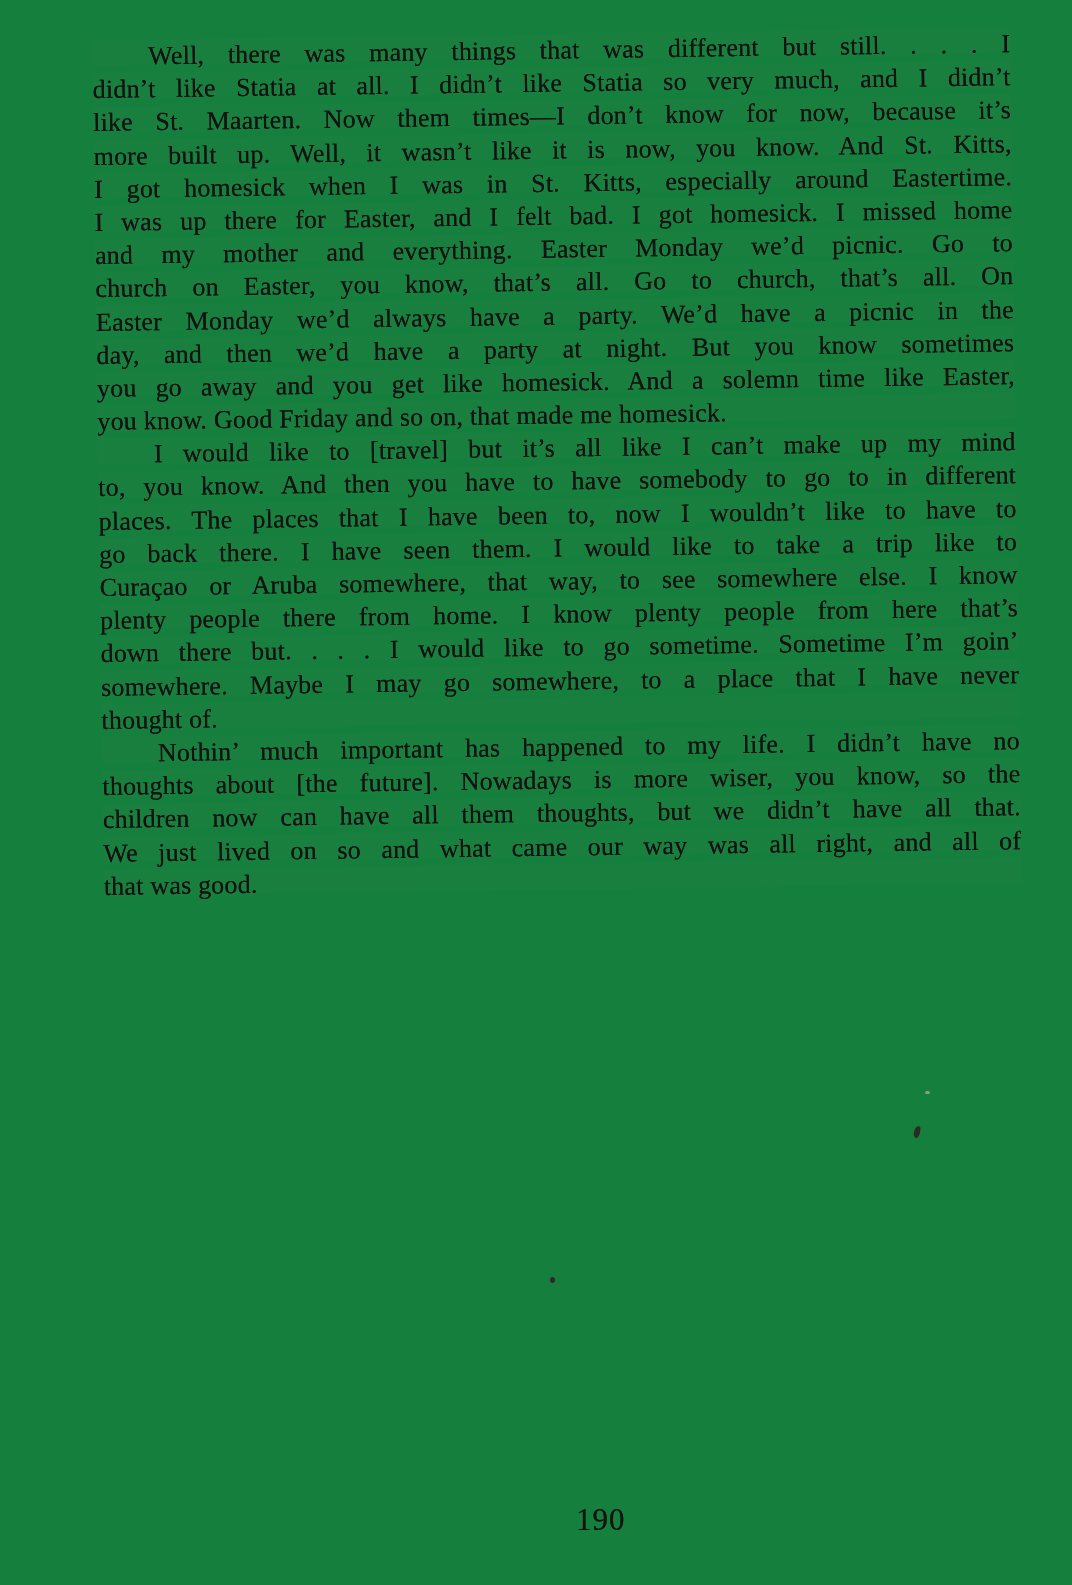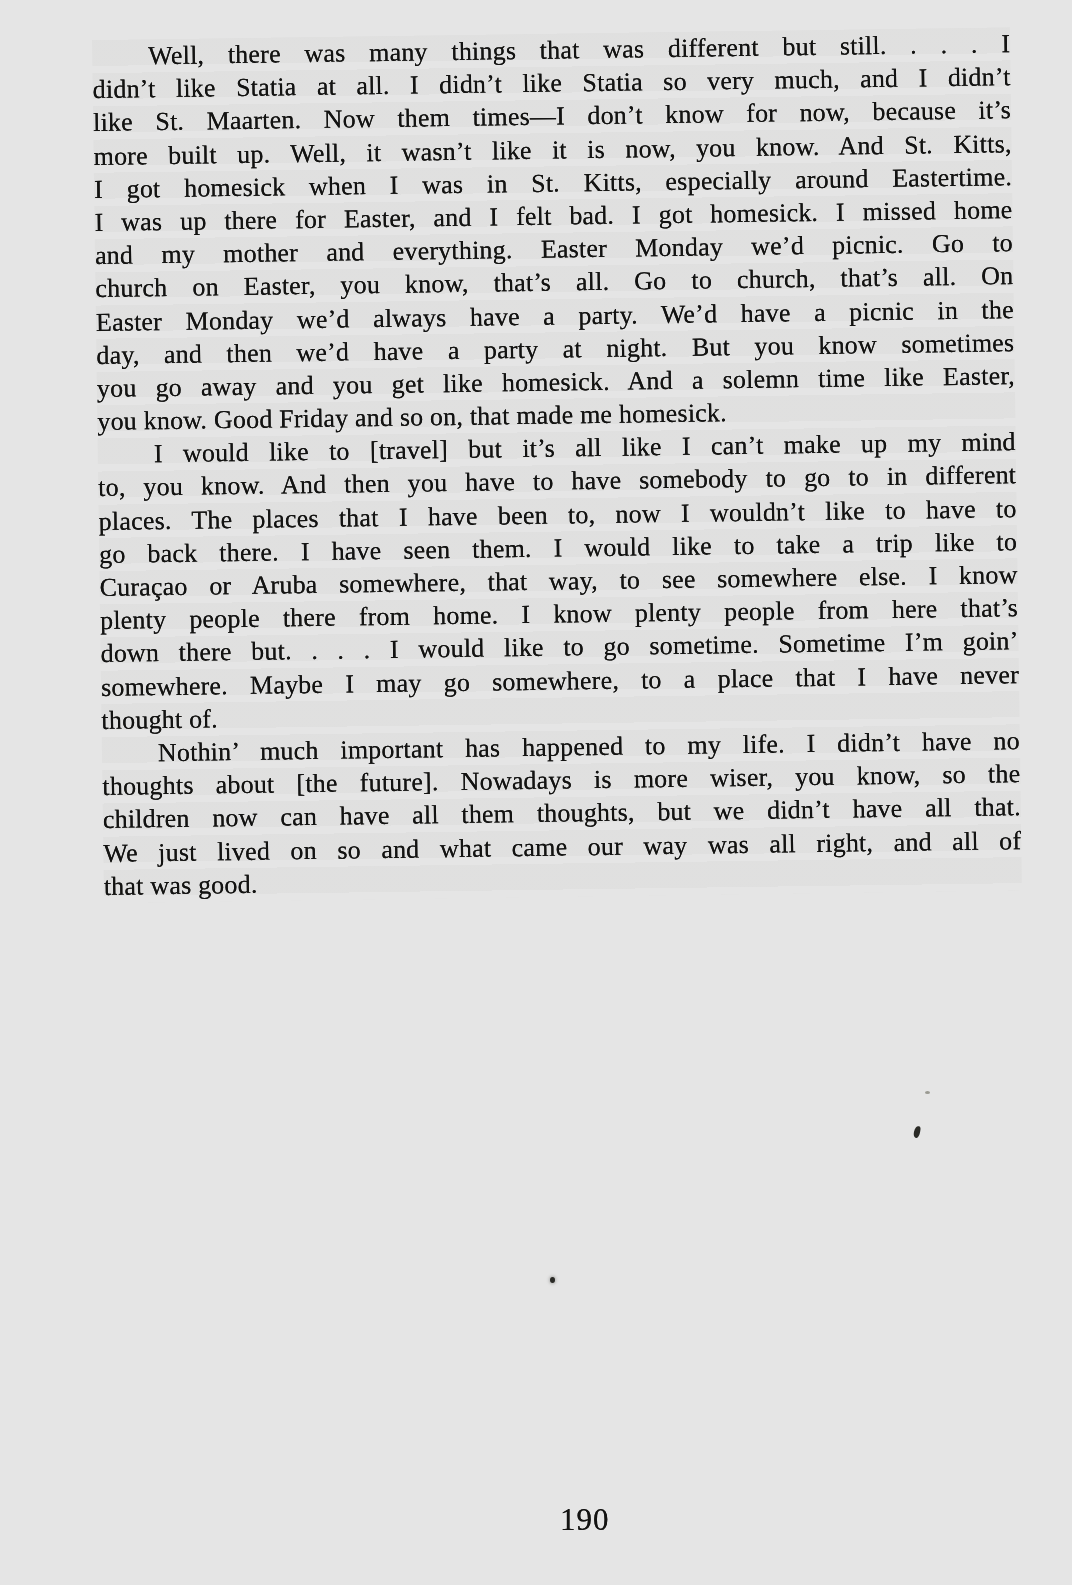--- a/index.html
+++ b/index.html
@@ -4,21 +4,21 @@
 <style>
   html, body {
     margin: 0;
     padding: 0;
     background: #fbfbf9;
   }
   .page {
     position: relative;
     width: 1072px;
     height: 1585px;
-    background: #e5e5e5;
+    background: #15803d;
     overflow: hidden;
     font-family: "Liberation Serif", serif;
     color: #131312;
   }
   
   .text-block {
     position: absolute;
     left: 92px;
     top: 40px;
     width: 918px;
@@ -48,21 +48,21 @@
     text-shadow: 0 0 0.6px #1a1a18;
   }
   .line.indent {
     padding-left: 56px;
   }
   .line.last {
     text-align-last: left;
   }
   .page-number {
     position: absolute;
-    left: 560px;
+    left: 576px;
     top: 1502px;
     font-size: 31px;
     letter-spacing: 1px;
     color: #131312;
     text-shadow: 0 0 0.6px #1a1a18;
   }
   
   .speck {
     position: absolute;
     background: #2a2a26;

